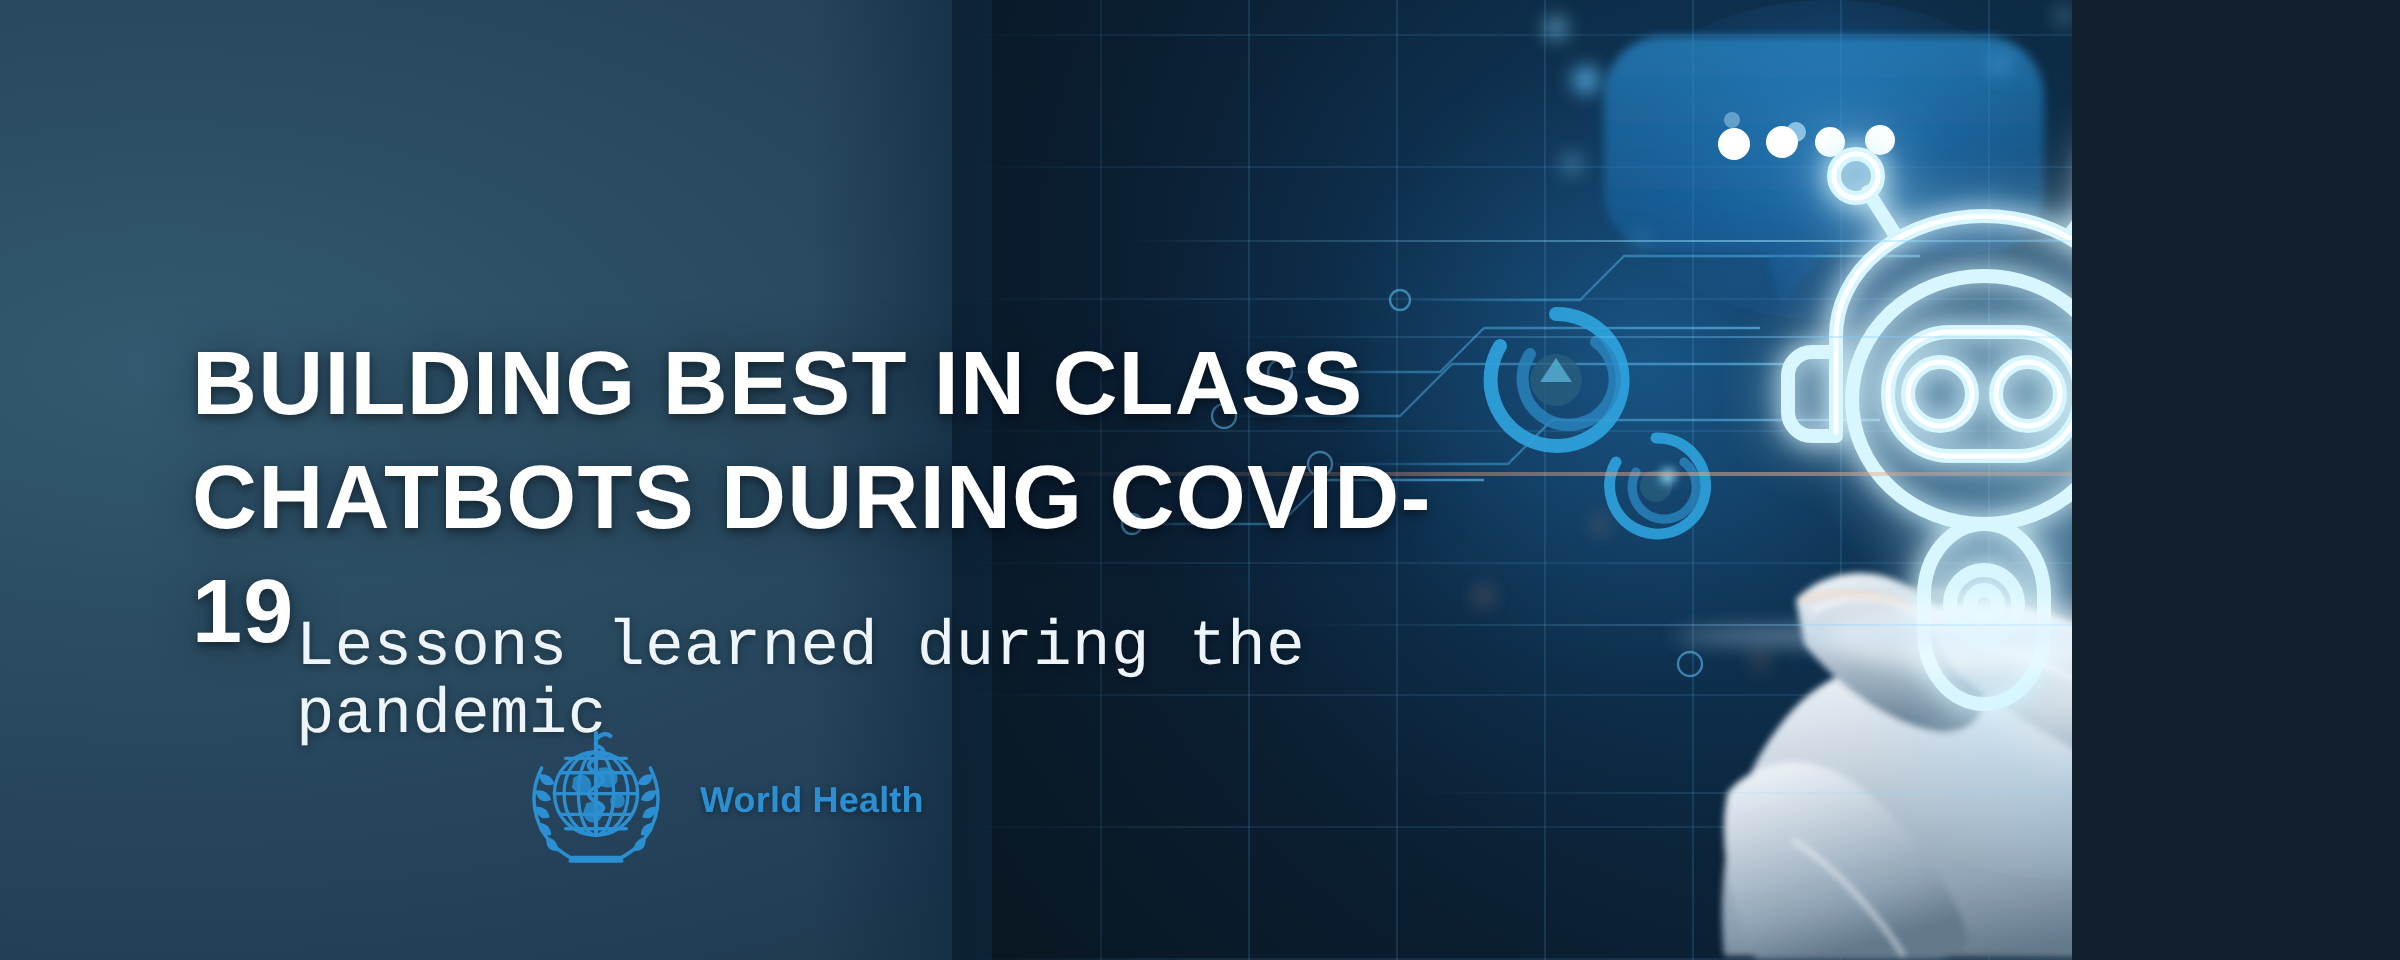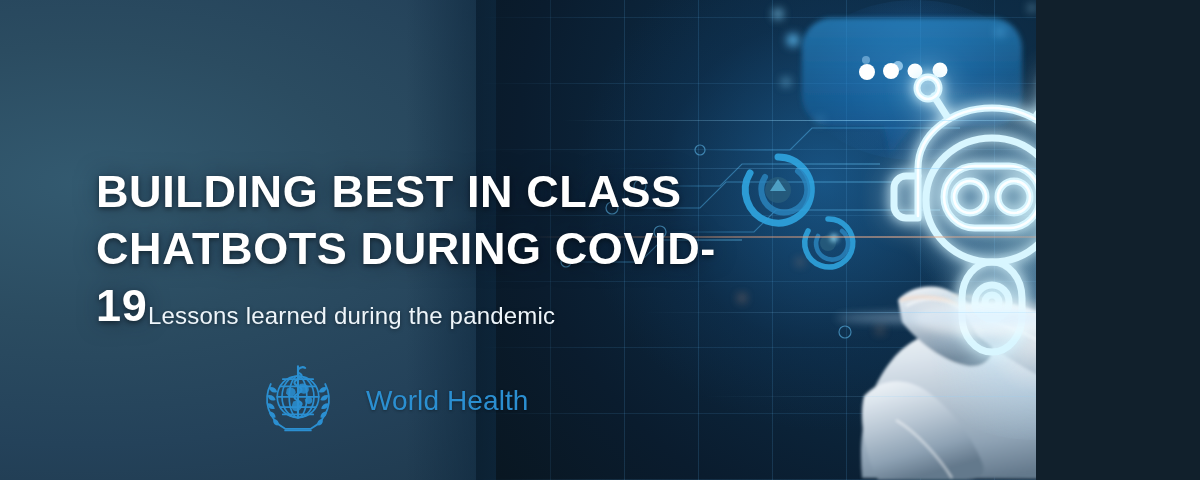--- a/index.html
+++ b/index.html
@@ -51,31 +51,31 @@
   .headline{
     position:absolute;left:96px;top:133px;width:660px;
     color:#ffffff;
     font-size:45px;line-height:57px;font-weight:bold;letter-spacing:.6px;
     text-shadow:0 2px 5px rgba(0,0,0,.45), 0 0 22px rgba(10,30,50,.5);
     white-space:pre-line;
   }
   .subhead{
     position:absolute;left:148px;top:275px;width:620px;
     color:#eef5fa;
-    font-size:24px;line-height:34px;font-weight:normal;letter-spacing:.2px;
+    font-size:32px;line-height:34px;font-weight:normal;letter-spacing:.2px;
     text-shadow:0 1px 4px rgba(0,0,0,.4);
+    font-family:Liberation Mono, monospace;
   }
 
   
   .who-logo{position:absolute;left:258px;top:360px;display:flex;align-items:center;gap:12px;}
   .who-emblem{width:80px;height:80px;display:block;}
   .who-words{
-    color:#2b8fd1;font-size:28px;line-height:25px;font-weight:normal;letter-spacing:.1px;
+    color:#2b8fd1;font-size:18px;line-height:25px;font-weight:bold;letter-spacing:.1px;
     text-shadow:0 1px 3px rgba(0,0,0,.35);
-    margin-left:16px;
   }
 
   
   .bloom{position:absolute;border-radius:50%;pointer-events:none;}
   .bloom-robot{left:905px;top:95px;width:260px;height:250px;
     background:radial-gradient(circle, rgba(150,225,255,.40) 0%, rgba(60,160,230,.22) 38%, rgba(30,110,190,0) 70%);}
   .bloom-palm{left:905px;top:250px;width:260px;height:190px;
     background:radial-gradient(circle, rgba(255,255,255,.55) 0%, rgba(190,230,255,.28) 30%, rgba(90,170,230,0) 66%);}
   .bloom-bubble{left:800px;top:0px;width:230px;height:160px;
     background:radial-gradient(circle, rgba(70,170,235,.38) 0%, rgba(40,120,200,.16) 48%, rgba(20,80,150,0) 74%);}

